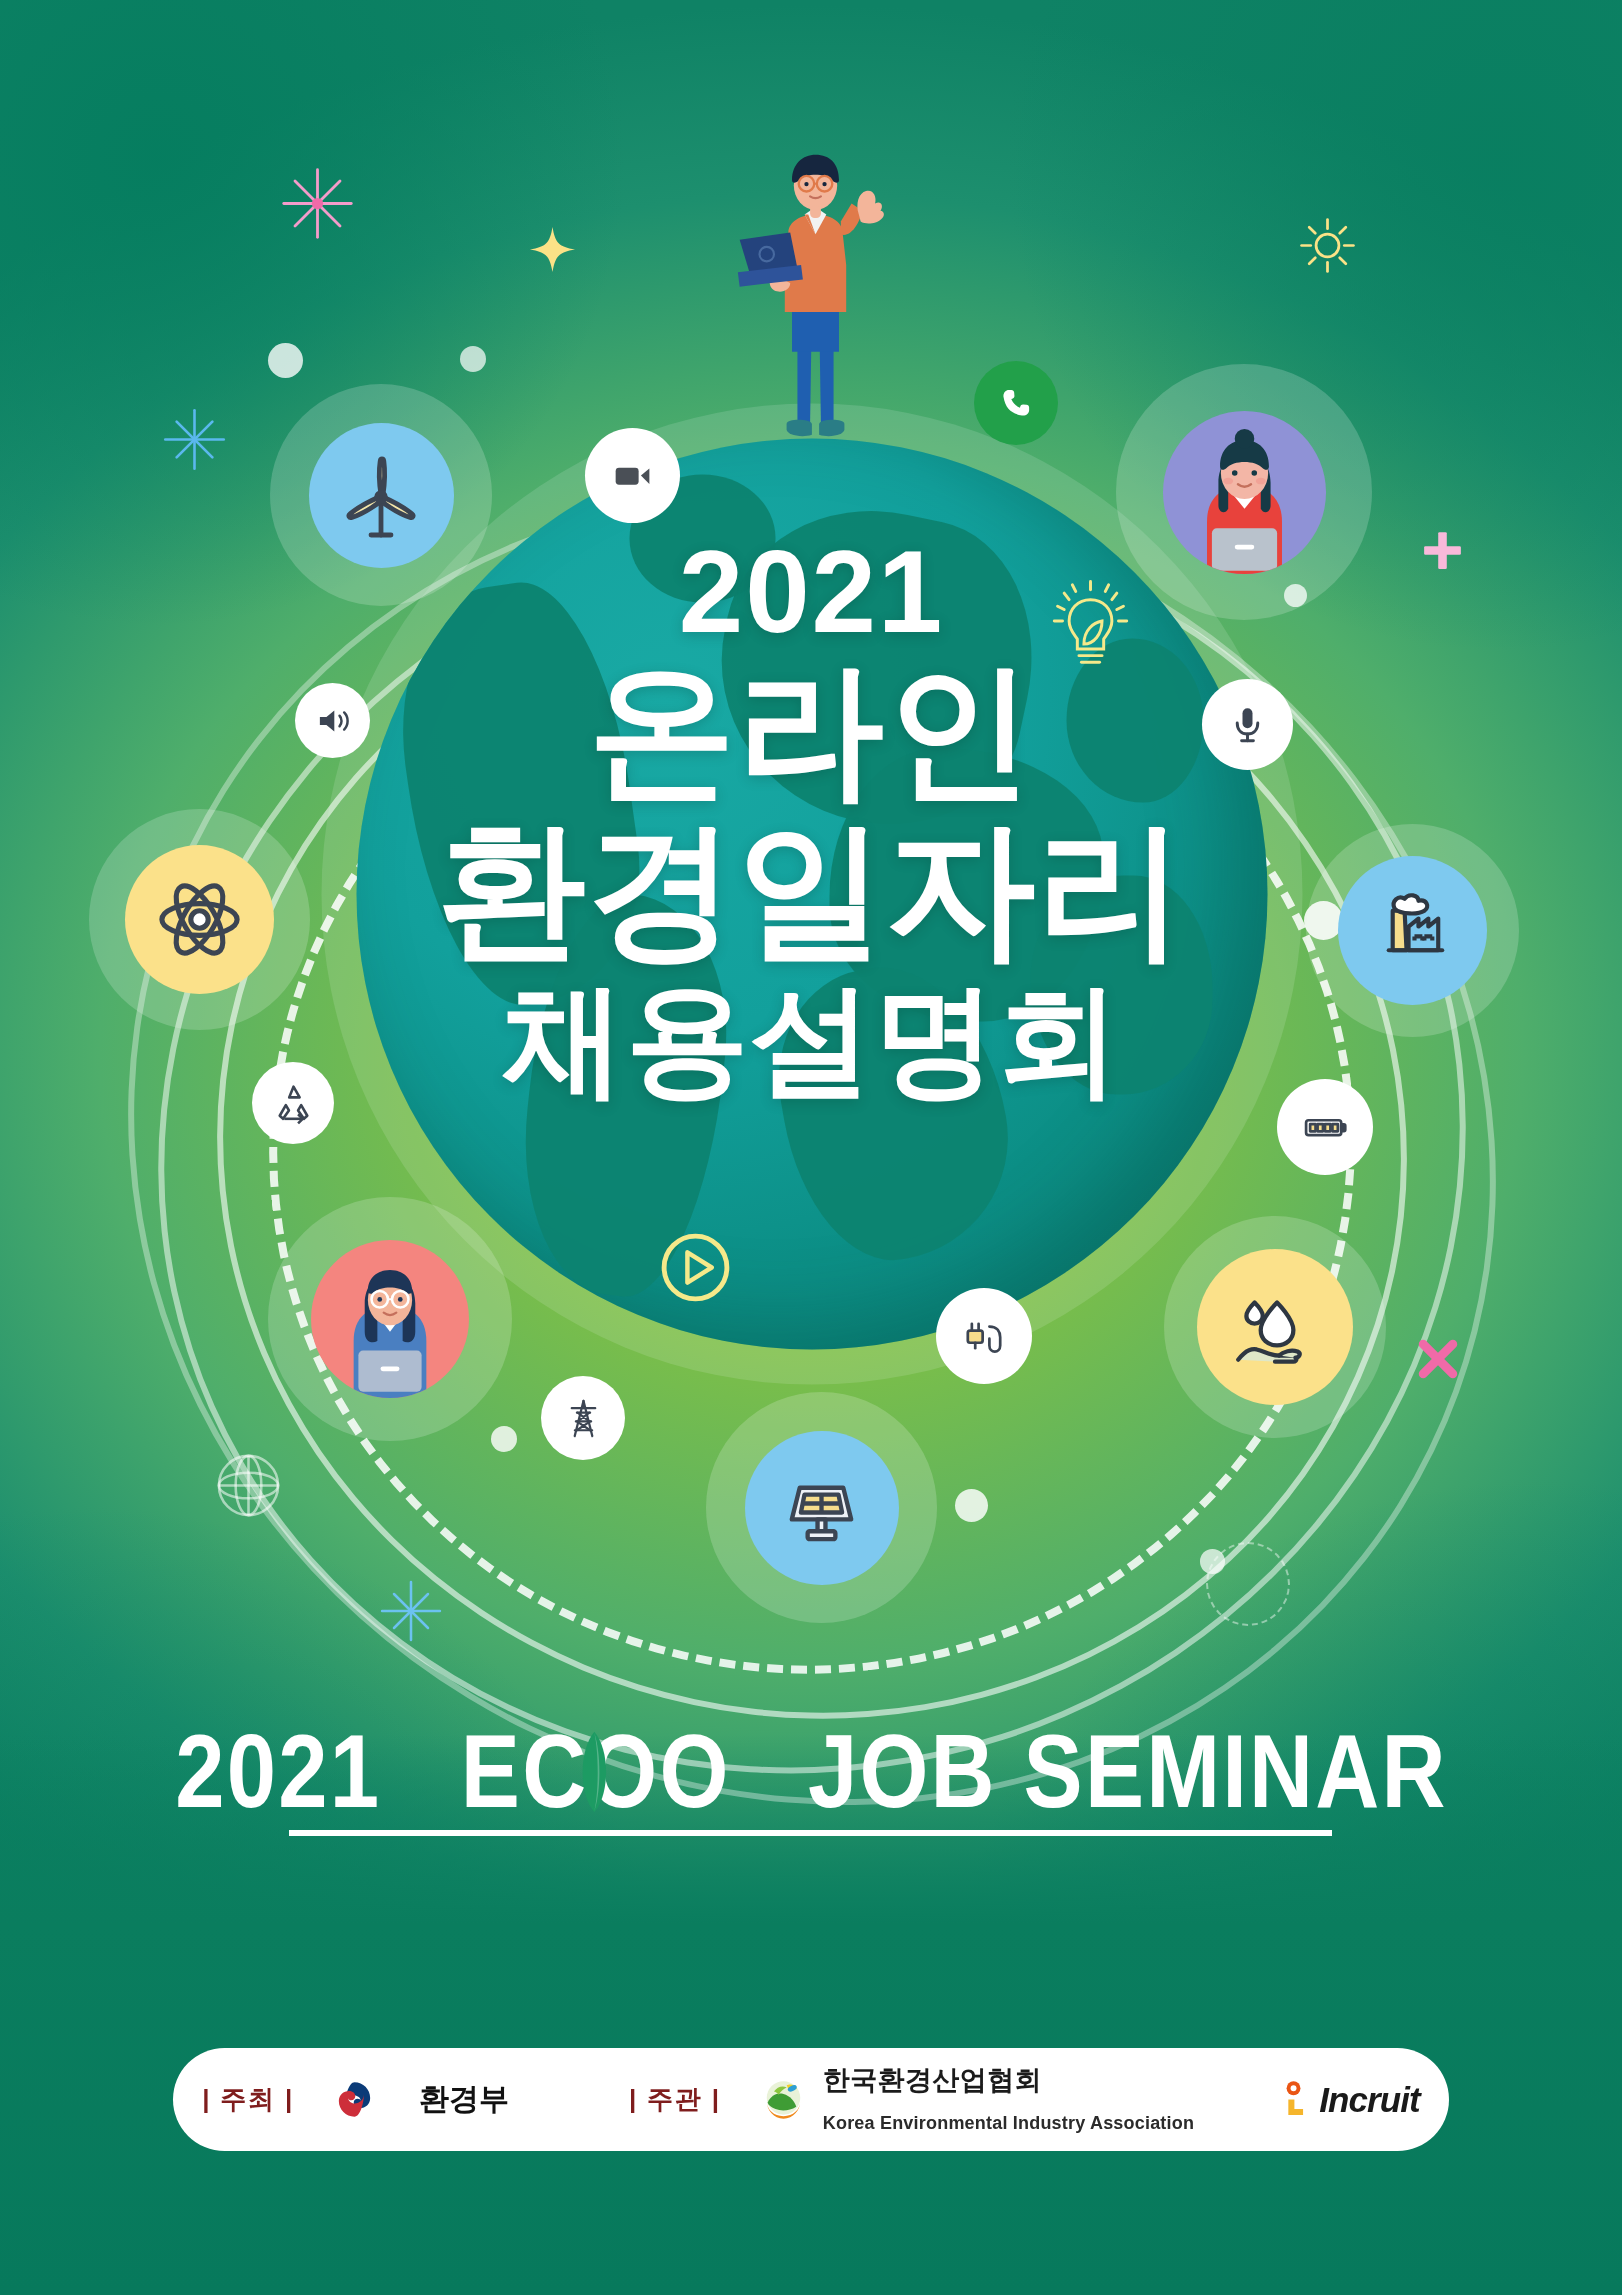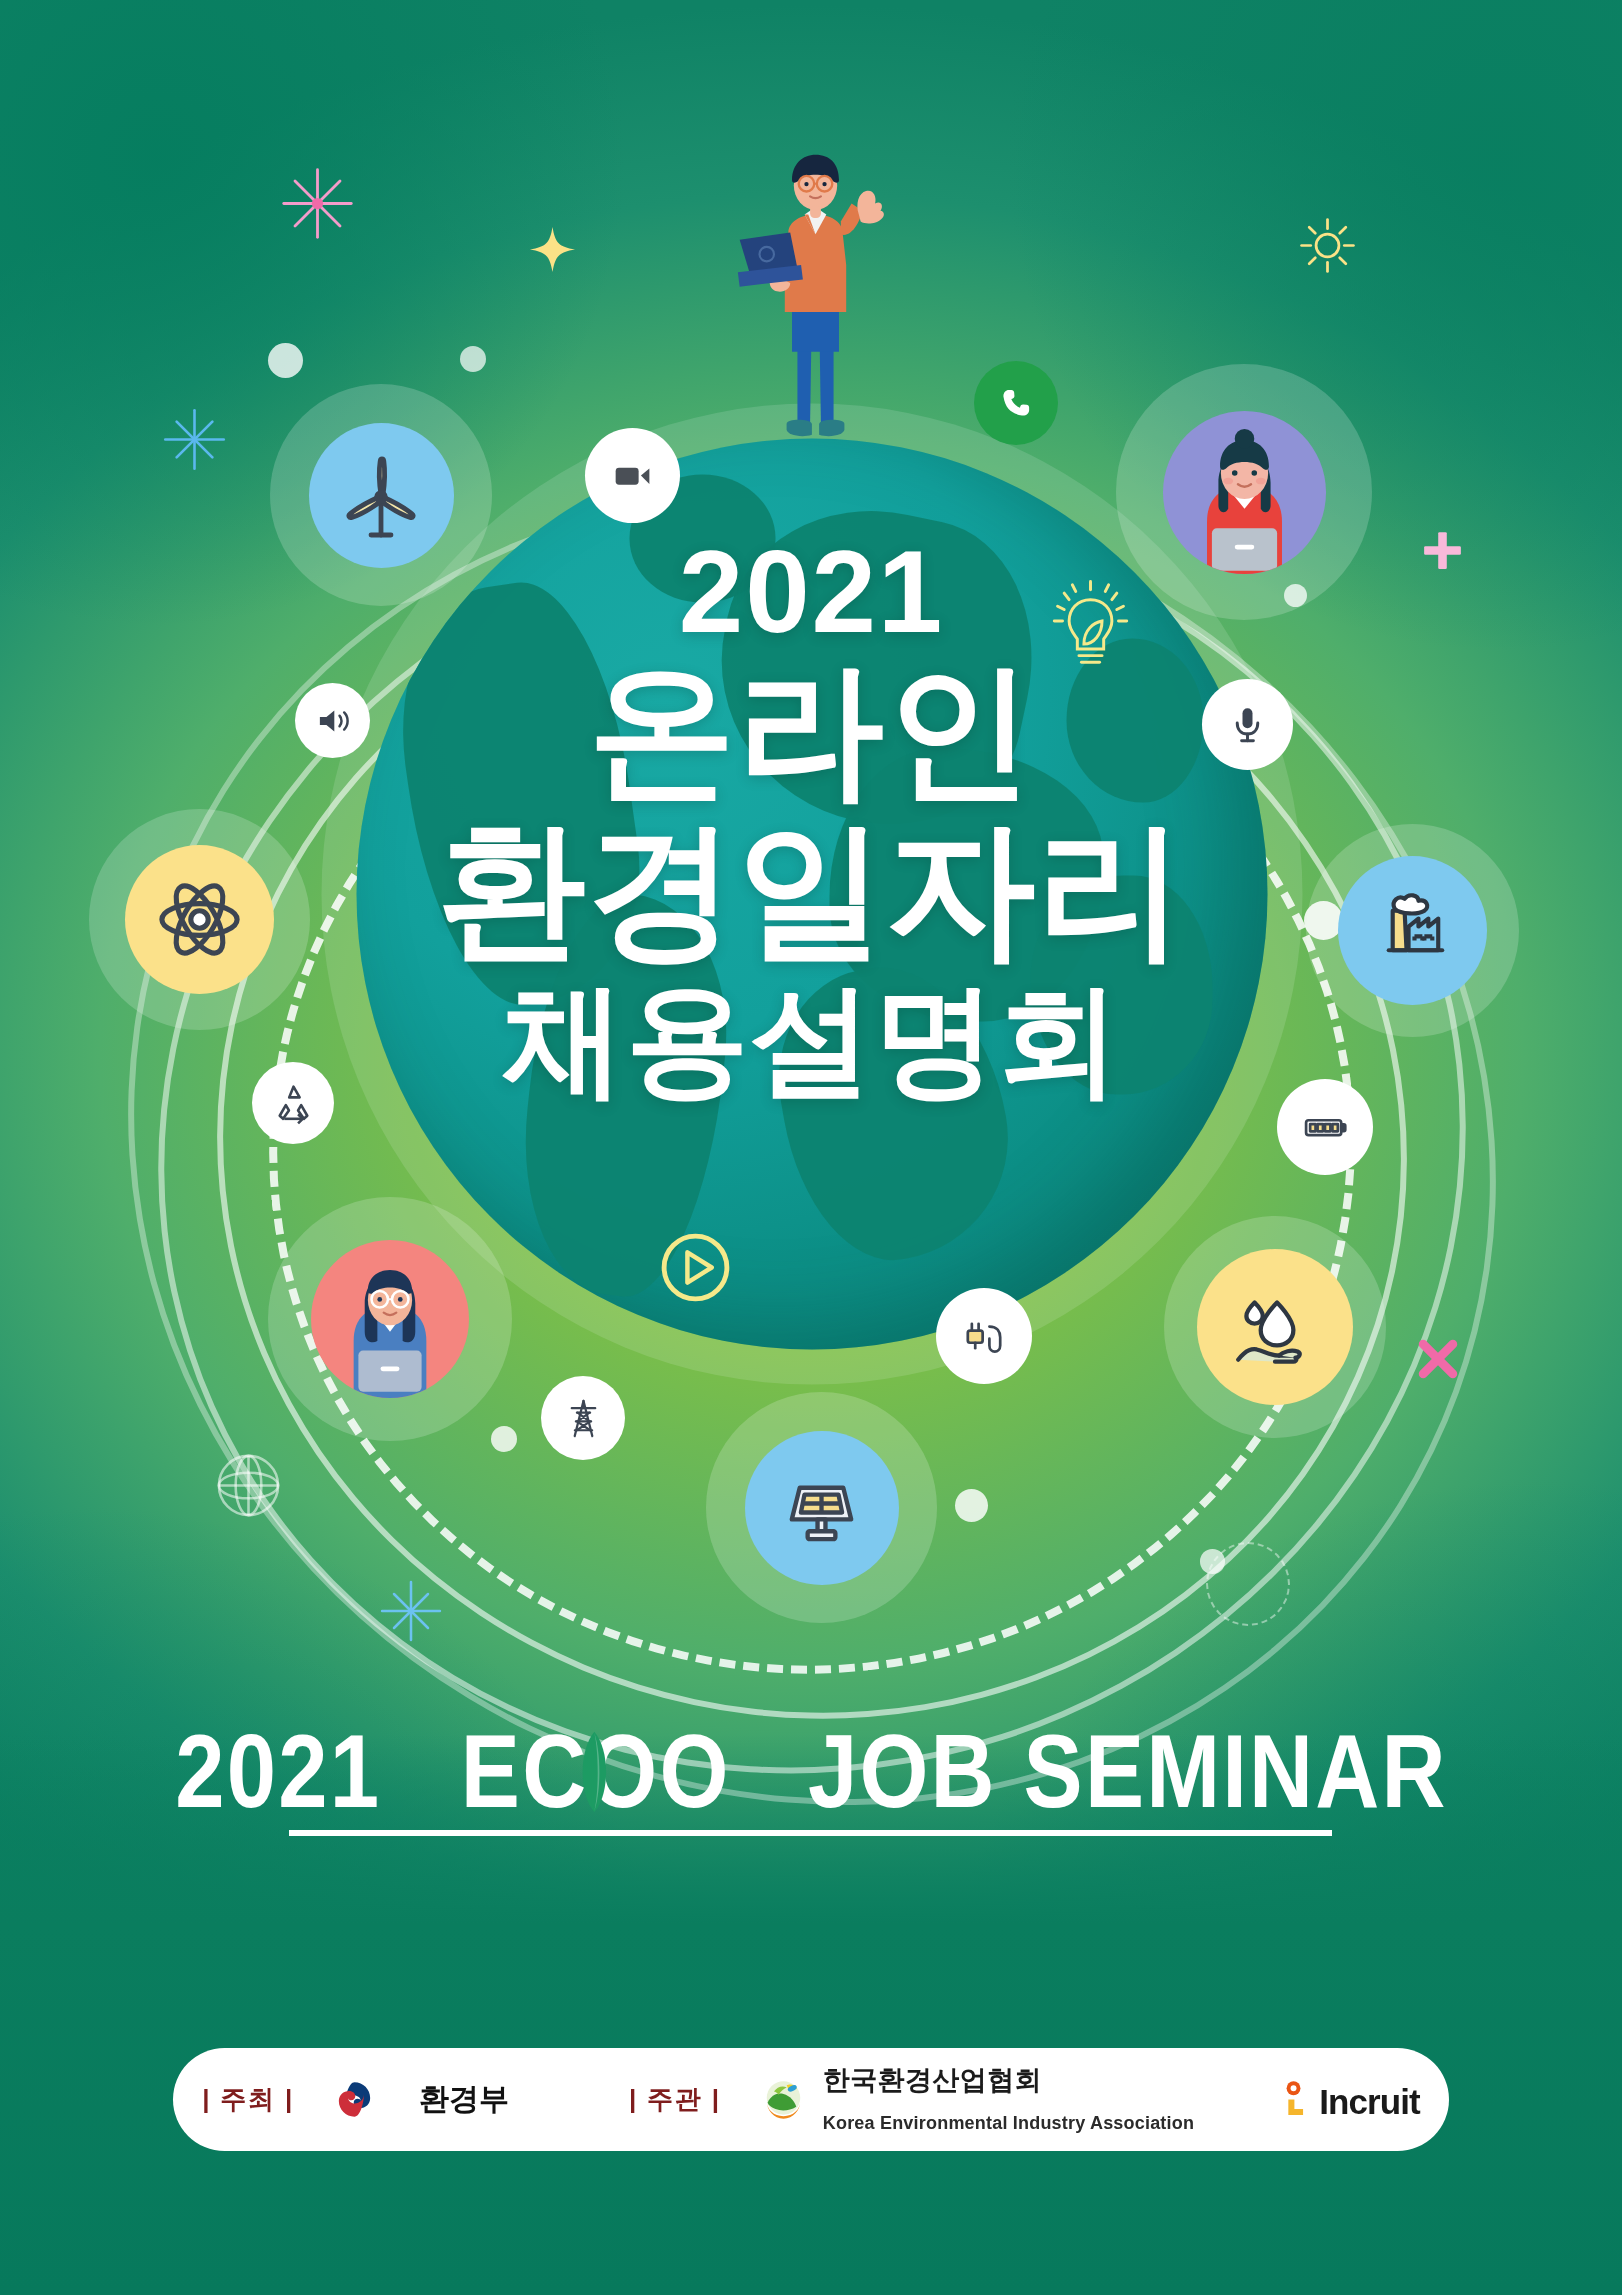--- a/index.html
+++ b/index.html
@@ -181,21 +181,21 @@
   }
   .sp-label {
     font-size: 26px; font-weight: 700; color: #7f1d1d;
     letter-spacing: 1.8px; white-space: nowrap;
   }
   .sp-item { display: flex; align-items: center; gap: 14px; }
   .sp-name { font-size: 30px; font-weight: 700; color: #111; white-space: nowrap; margin-left: 27px; }
   .kea-text { display: flex; flex-direction: column; line-height: 1.05; }
   .kea-ko { font-size: 27px; font-weight: 700; color: #1b1b1b; letter-spacing: 0.4px; white-space: nowrap; }
   .kea-en { font-size: 18px; font-weight: 700; color: #2b2b2b; letter-spacing: 0.2px; white-space: nowrap; margin-top: 20px; }
-  .incruit { display: flex; align-items: flex-end; gap: 9px; }
+  .incruit { display: flex; align-items: center; gap: 9px; font-style: italic; }
   .incruit-mark { position: relative; width: 26px; height: 39px; }
   .incruit-name { font-size: 35px; font-weight: 800; color: #1a1a1a; letter-spacing: -0.9px; line-height: 1; }
 
   
   .person { position: absolute; z-index: 9; }
 </style>
 </head>
 <body>
 
 <div id="poster">

